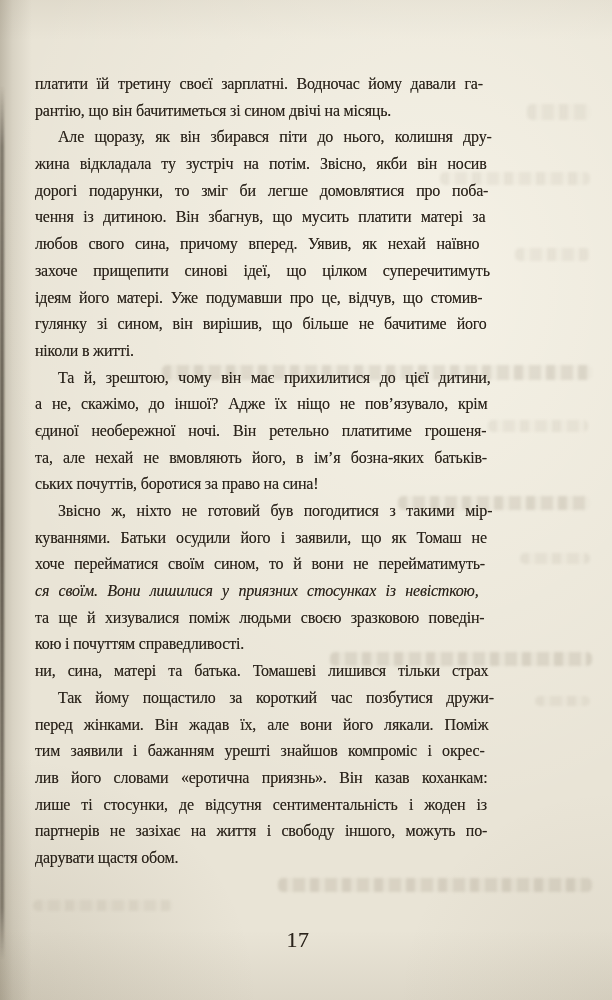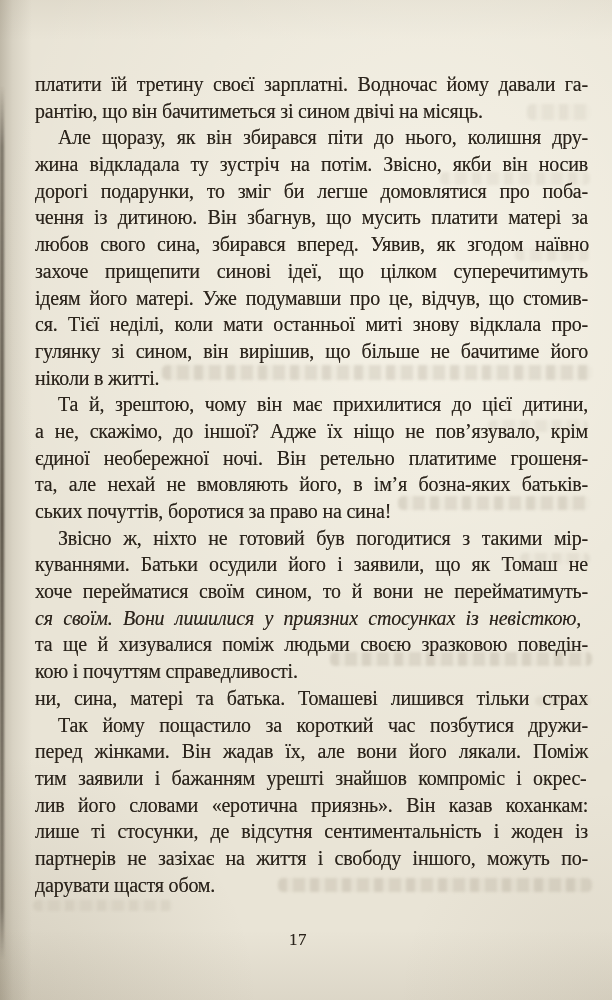--- a/index.html
+++ b/index.html
@@ -33,41 +33,41 @@
       rgba(40,33,24,0) 0%, rgba(40,33,24,0.45) 7%,
       rgba(45,38,28,0.68) 50%, rgba(40,33,24,0.42) 94%, rgba(40,33,24,0) 100%);
     filter: blur(1px);
     pointer-events: none;
   }
   .text-block {
     position: absolute;
     left: 35px; top: 71px;
     width: 553px;
     color: var(--ink, #2b241c);
-    font-size: 20px;
+    font-size: 16px;
     letter-spacing: -0.2px;
     text-shadow: 0 0 0.5px rgba(43,36,28,0.55);
   }
   .line {
     height: 26.7px;
     line-height: 26.7px;
     white-space: nowrap;
   }
   .line.indent { padding-left: 23px; }
   .line > span {
     display: inline-block;
     white-space: nowrap;
     transform-origin: left center;
   }
   .folio {
     position: absolute;
     left: 0; top: 928px; width: 596px;
     text-align: center;
     color: var(--ink, #2b241c);
-    font-size: 17px;
+    font-size: 22px;
     letter-spacing: 0.5px;
     line-height: 24px;
     text-shadow: 0 0 0.4px rgba(43,36,28,0.5);
   }
   
   .sm {
     position: absolute;
     background: repeating-linear-gradient(90deg,
       rgba(125,113,92,0.55) 0 9px, rgba(125,113,92,0.12) 9px 15px,
       rgba(125,113,92,0.45) 15px 27px, rgba(125,113,92,0.08) 27px 32px);
@@ -98,24 +98,23 @@
   <div class="sm f1" style="left:278px; top:878px; width:314px; height:14px;"></div>
   <div class="sm f2" style="left:33px;  top:900px; width:140px; height:11px;"></div>
 
   <div class="text-block" id="text-block">
       <div class="line"><span style="word-spacing: 4.87891px;">платити їй третину своєї зарплатні. Водночас йому давали га-</span></div>
       <div class="line"><span>рантію, що він бачитиметься зі сином двічі на місяць.</span></div>
       <div class="line indent"><span style="word-spacing: 6.53993px;">Але щоразу, як він збирався піти до нього, колишня дру-</span></div>
       <div class="line"><span style="word-spacing: 6.40278px;">жина відкладала ту зустріч на потім. Звісно, якби він носив</span></div>
       <div class="line"><span style="word-spacing: 8.13086px;">дорогі подарунки, то зміг би легше домовлятися про поба-</span></div>
       <div class="line"><span style="word-spacing: 5.71875px;">чення із дитиною. Він збагнув, що мусить платити матері за</span></div>
-      <div class="line"><span style="word-spacing: 6.98438px;">любов свого сина, збирався вперед. Уявив, як згодом наївно</span></div>
+      <div class="line"><span style="word-spacing: 6.98438px;">любов свого сина, причому вперед. Уявив, як нехай наївно</span></div>
       <div class="line"><span style="word-spacing: 12.0781px;">захоче прищепити синові ідеї, що цілком суперечитимуть</span></div>
       <div class="line"><span style="word-spacing: 4.13889px;">ідеям його матері. Уже подумавши про це, відчув, що стомив-</span></div>
-      <div class="line"><span style="word-spacing: 5.74306px;">ся. Тієї неділі, коли мати останньої миті знову відклала про-</span></div>
       <div class="line"><span style="word-spacing: 6.36632px;">гулянку зі сином, він вирішив, що більше не бачитиме його</span></div>
       <div class="line"><span>ніколи в житті.</span></div>
       <div class="line indent"><span style="word-spacing: 5.94097px;">Та й, зрештою, чому він має прихилитися до цієї дитини,</span></div>
       <div class="line"><span style="word-spacing: 6.21875px; text-align: center;">а не, скажімо, до іншої? Адже їх ніщо не пов’язувало, крім</span></div>
       <div class="line"><span style="word-spacing: 9.32292px;">єдиної необережної ночі. Він ретельно платитиме грошеня-</span></div>
       <div class="line"><span style="word-spacing: 6.61285px;">та, але нехай не вмовляють його, в ім’я бозна-яких батьків-</span></div>
       <div class="line"><span>ських почуттів, боротися за право на сина!</span></div>
       <div class="line indent"><span style="word-spacing: 6.94271px;">Звісно ж, ніхто не готовий був погодитися з такими мір-</span></div>
       <div class="line"><span style="word-spacing: 6.48958px;">куваннями. Батьки осудили його і заявили, що як Томаш не</span></div>
       <div class="line"><span style="word-spacing: 6.13672px;">хоче перейматися своїм сином, то й вони не перейматимуть-</span></div>

